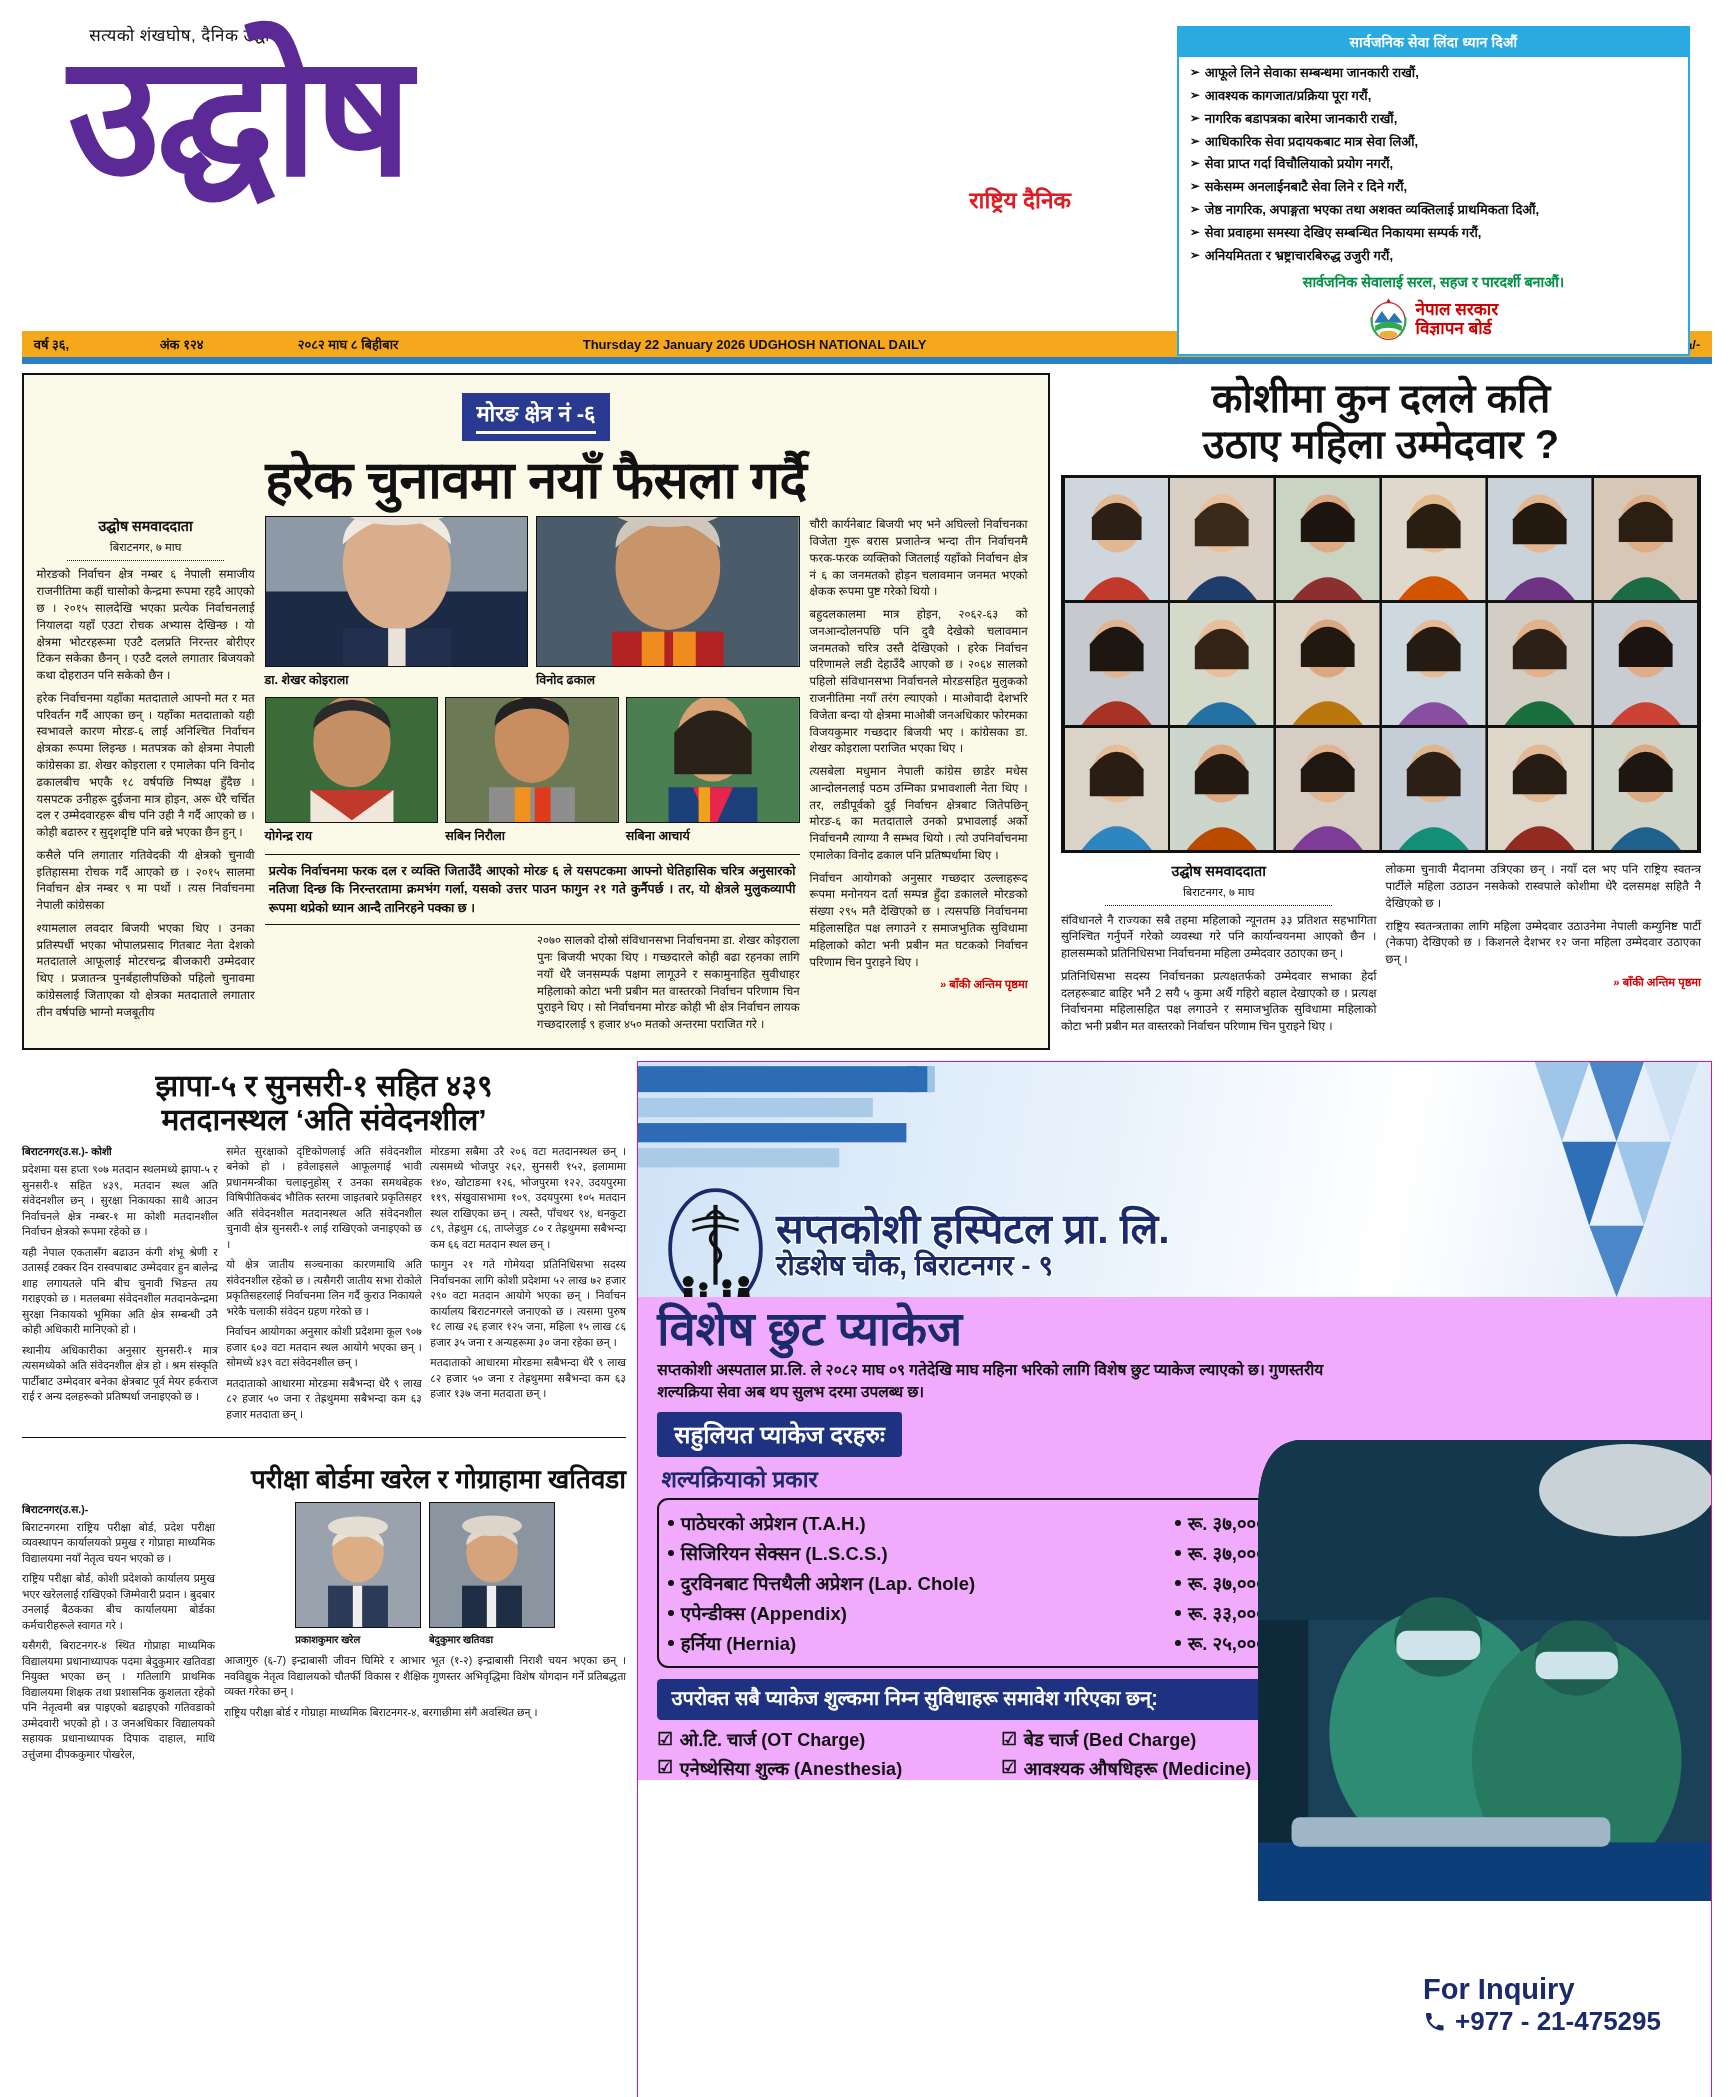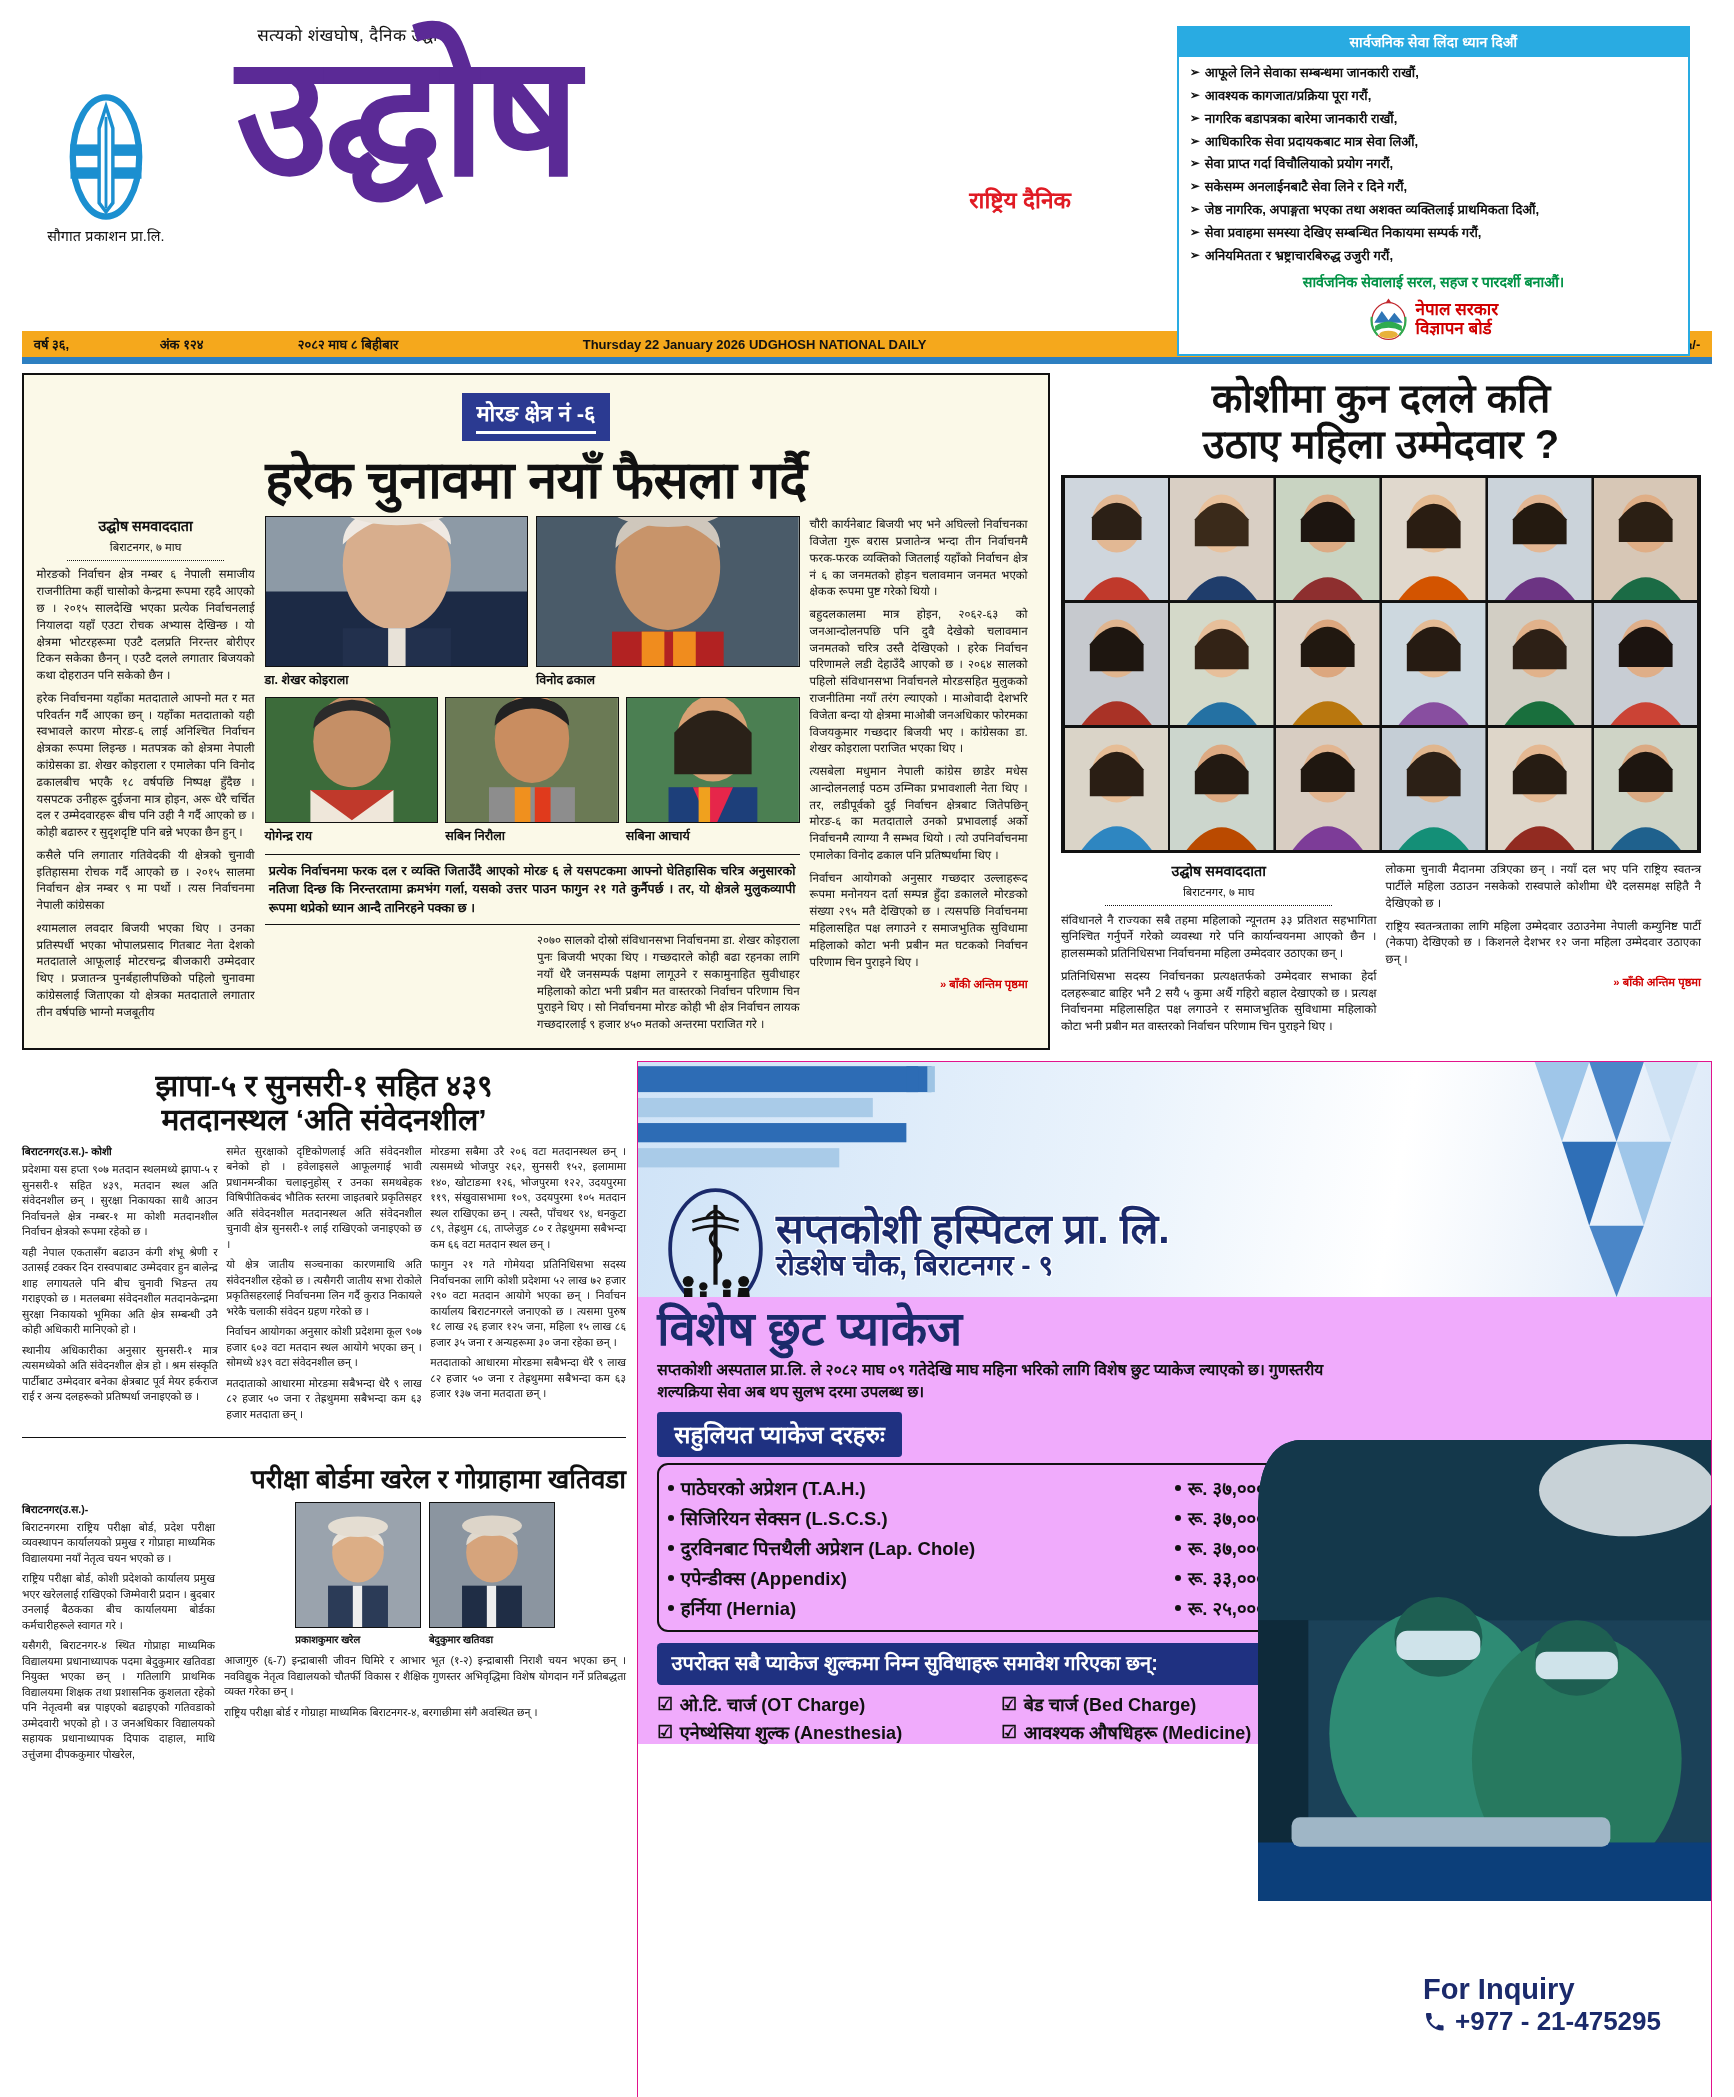--- a/index.html
+++ b/index.html
@@ -145,32 +145,20 @@
   .ph { width:100%; height:100%; display:block; }
 </style>
 </head>
 <body>
 
 <div class="page">
 
   <div class="masthead">
     <div class="mh-left">
 
-      <div class="logo-wrap">
-        <div class="logo-mark">
-          <svg viewBox="0 0 160 220">
-            <ellipse cx="80" cy="110" rx="58" ry="104" fill="none" stroke="#1b8fd0" stroke-width="11"></ellipse>
-            <rect x="18" y="88" width="124" height="20" fill="#1b8fd0"></rect>
-            <rect x="18" y="128" width="124" height="20" fill="#1b8fd0"></rect>
-            <path d="M80 22 L92 60 L92 190 L80 206 L68 190 L68 60 Z" fill="#fff" stroke="#1b8fd0" stroke-width="6"></path>
-            <line x1="80" y1="40" x2="80" y2="200" stroke="#1b8fd0" stroke-width="5"></line>
-          </svg>
-        </div>
-        <div class="logo-sub">सौगात प्रकाशन प्रा.लि.</div>
-      </div>
 
       <div class="title-block">
         <div class="tagline">सत्यको शंखघोष, दैनिक उद्घोष</div>
         <div class="bigtitle">उद्घोष</div>
         <div class="subtitle-red">राष्ट्रिय दैनिक</div>
       </div>
     </div>
 
     <div class="notice-box">
       <div class="notice-head">सार्वजनिक सेवा लिंदा ध्यान दिऔं</div>
@@ -642,20 +630,24 @@
             <div class="n2">रोडशेष चौक, बिराटनगर - ९</div>
           </div>
         </div>
 
         <div class="ad-mid">
           <div class="ad-title2">विशेष छुट प्याकेज</div>
           <div class="ad-sub">सप्तकोशी अस्पताल प्रा.लि. ले २०८२ माघ ०९ गतेदेखि माघ महिना भरिको लागि विशेष छुट प्याकेज ल्याएको छ। गुणस्तरीय शल्यक्रिया सेवा अब थप सुलभ दरमा उपलब्ध छ।</div>
 
           <div class="ad-pkg-bar">सहुलियत प्याकेज दरहरुः</div>
 
+          <div class="pkg-headrow">
+            <div class="c1">शल्यक्रियाको प्रकार</div>
+            <div class="c2">प्याकेज मूल्य</div>
+          </div>
 
           <div class="pkg-table">
             <div class="pkg-row">
               <div class="c1">
                   <span class="dot"></span>
                   <span>पाठेघरको अप्रेशन (T.A.H.)</span>
                 </div>
               <div class="c2">
                   <span class="dot"></span>
                   <span>रू. ३७,०००/-</span>

